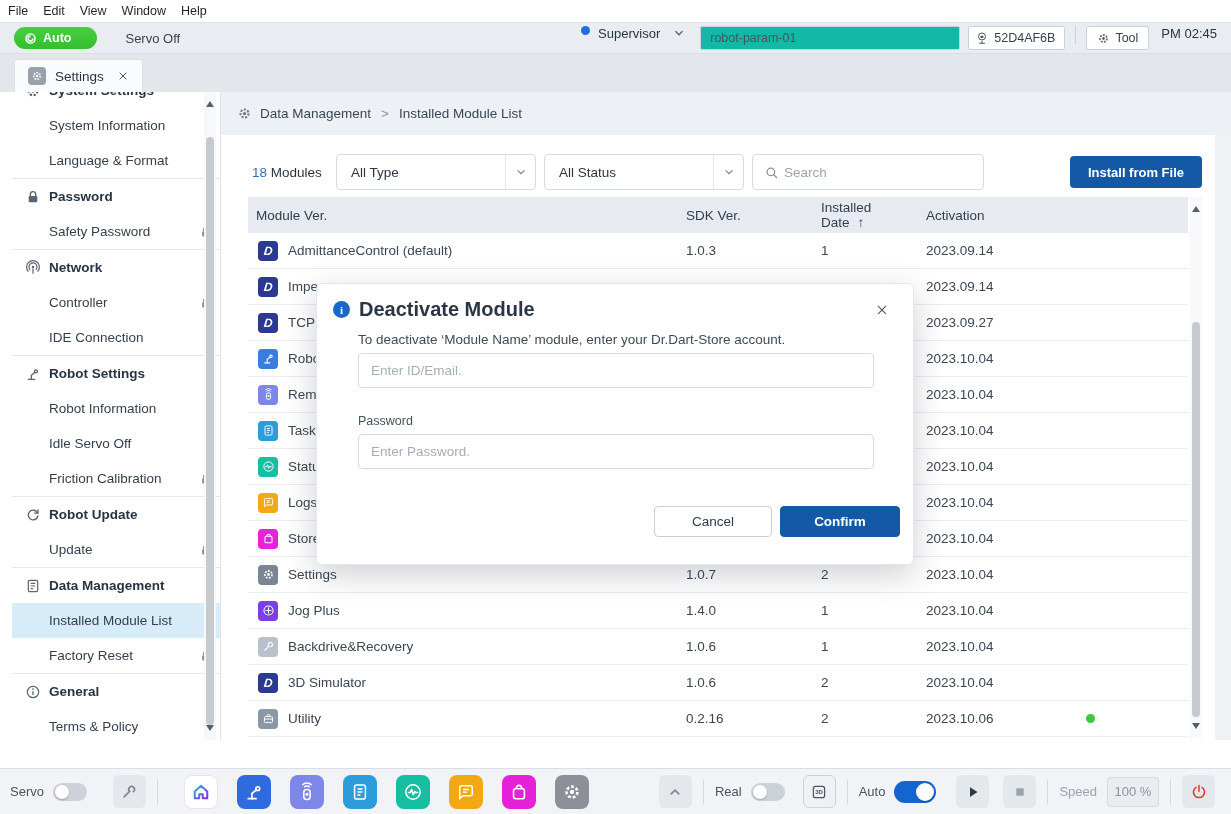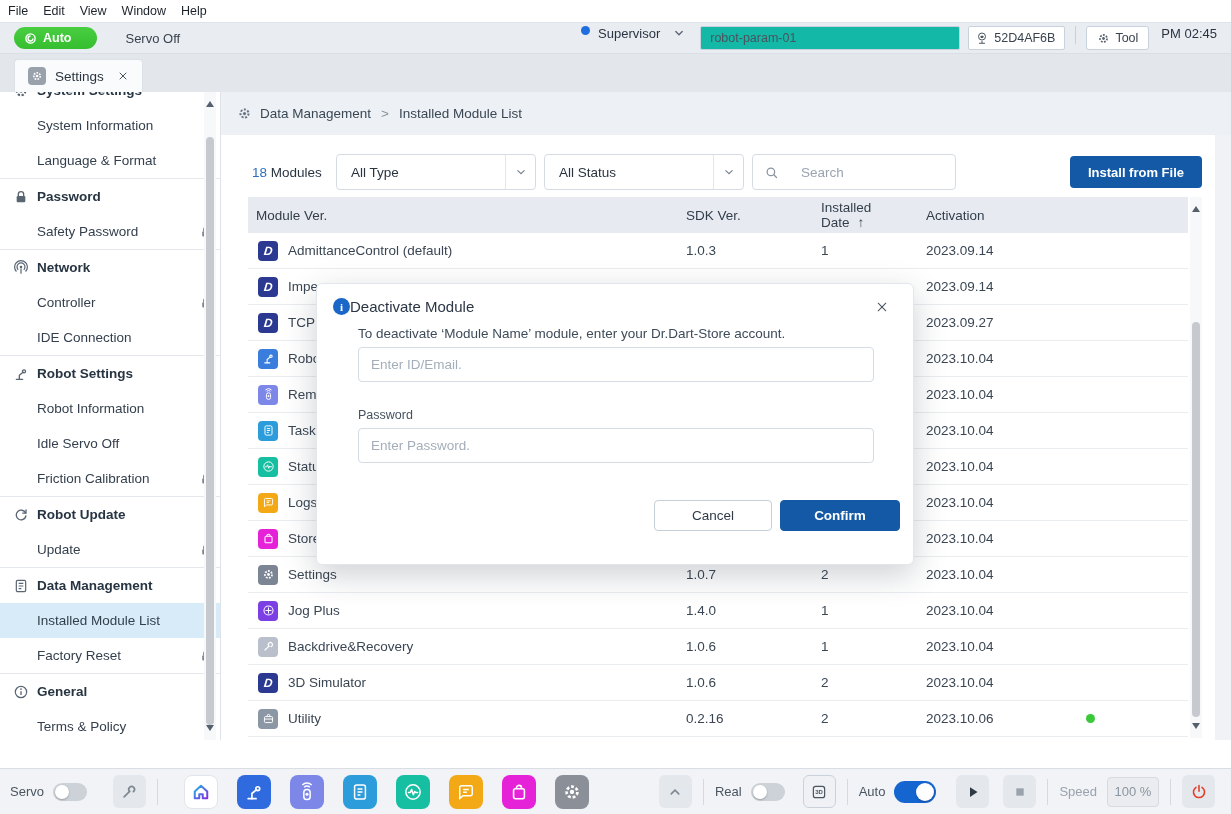--- a/index.html
+++ b/index.html
@@ -47,21 +47,21 @@
   .tabbar { height:38px; background:#E3E7EC; display:flex; align-items:flex-end; padding:0 0 0 14px; }
   .tab { height:33px; background:#FAFBFC; border:1px solid #DDE2E8; border-bottom:none; border-radius:4px 4px 0 0; display:flex; align-items:center; gap:9px; padding:0 13px; }
   .tabic { width:18px; height:18px; border-radius:4px; background:#99A1AB; color:#fff; display:flex; align-items:center; justify-content:center; }
   .tabic svg { width:12px; height:12px; }
   .tab > span.tlabel { font-size:13.5px; color:#2A3540; }
   .tabx { width:12px; height:12px; color:#4A5560; margin-left:4px; }
 
   
   .app { display:flex; height:648px; }
   .sidebar { position:relative; width:221px; background:#fff; border-right:1px solid #DFE3E9; overflow:hidden; }
-  .sidebar nav { width:227px; }
+  .sidebar nav { width:227px;padding-left:12px; }
   .section.bordered { border-top:1px solid #E4E8ED; }
   .srow { height:35px; display:flex; align-items:center; padding:0 14px 0 13px; cursor:default; }
   .srow .sic { width:16px; height:16px; color:#5A6572; margin-right:8px; flex:none; }
   .srow.header .slabel { font-weight:bold; color:#273442; font-size:13.5px; }
   .srow.item { padding-left:37px; }
   .srow.item .slabel { color:#333F4C; font-size:13.5px; }
   .srow.item.selected { background:#D8EBF9; }
   .lockic { width:14px; height:14px; color:#7E8793; margin-left:auto; }
   .clipwrap { height:16px; overflow:hidden; position:relative; }
   .clipwrap .srow { position:absolute; top:-19px; left:0; width:100%; }
@@ -82,21 +82,21 @@
   .rightstrip { position:absolute; top:0; right:0; width:16px; height:100%; background:#F0F2F5; }
 
   
   .filters { display:flex; align-items:center; margin:0 29px 0 31px; padding-top:19px; }
   .count { font-size:13.5px; color:#2A3540; width:84px; flex:none; }
   .count .bl { color:#2D6FC0; font-weight:normal;text-align:right; }
   .select { width:200px; height:36px; border:1px solid #D4DBE3; border-radius:4px; background:#fff; display:flex; align-items:center; margin-right:8px; }
   .select > span:first-child { flex:1; padding-left:14px; font-size:13.5px; color:#2A3540; }
   .select .chev { width:30px; height:100%; border-left:1px solid #E2E7EC; display:flex; align-items:center; justify-content:center; color:#7A8490; }
   .select .chev svg { width:14px; height:14px; }
-  .search { width:204px; height:36px; border:1px solid #D4DBE3; border-radius:4px; background:#fff; display:flex; align-items:center; padding-left:11px; gap:22px; }
+  .search { width:232px; height:36px; border:1px solid #D4DBE3; border-radius:4px; background:#fff; display:flex; align-items:center; padding-left:11px; gap:5px; }
   .search .sic { width:15px; height:15px; color:#8A94A0; flex:none; }
   .search input { border:none; outline:none; flex:1; min-width:0; font-size:13.5px; font-family:inherit; color:#2A3540; height:100%; background:transparent; }
   .search input::placeholder { color:#9AA4B0; }
   .install { margin-left:auto; height:32px; padding:0 18px; background:#1459A5; color:#fff; border:none; border-radius:4px; font-size:13px; font-weight:bold; font-family:inherit; cursor:default; }
 
   
   .tgrid { display:grid; grid-template-columns:430px 135px 105px 142px 90px 1fr; align-items:center; }
   .thead { margin:7px 0 0 27px; width:940px; height:36px; background:#E7EBF1; font-size:13.5px; color:#333E4A; }
   .thead .cell { padding-left:8px; }
   .thead .cell.name { padding-left:10px; }
@@ -111,21 +111,21 @@
   .dot { width:9px; height:9px; border-radius:50%; background:#3BC93B; display:inline-block; margin-left:18px; }
   .kebab { display:inline-flex; flex-direction:column; gap:2.5px; padding:4px 8px; margin-left:26px; }
 
   .tscroll { position:absolute; top:62px; right:29px; width:12px; height:541px; background:#F7F8F9; }
   .tscroll .thumb { position:absolute; left:2px; top:125px; width:8px; height:395px; background:#C6CACF; border-radius:4px; }
 
   
   .modal { position:absolute; left:316px; top:283px; width:598px; height:282px; background:#fff; border:1px solid #E3E7EC; border-radius:6px; box-shadow:0 10px 32px rgba(30,40,60,.22); padding:14px 42px 14px 41px; z-index:20; }
   .mhead { display:flex; align-items:center; margin-left:-25px; }
   .minfo { width:17px; height:17px; border-radius:50%; background:#1B66C9; color:#fff; font-size:11px; font-weight:bold; display:flex; align-items:center; justify-content:center; font-family:"Liberation Serif","DejaVu Serif",serif; }
-  .mtitle { font-size:15px; font-weight:normal; color:#2B3644; }
+  .mtitle { margin-left:9px; font-size:20px; font-weight:bold; color:#2B3644; }
   .mclose { margin-left:auto; margin-right:-18px; width:14px; height:14px; color:#4A5560; cursor:default; }
   .mmsg { margin-top:11px; font-size:13.5px; color:#3E4B59; }
   .mlabel { display:block; font-size:12.5px; color:#45525F; margin-top:14px; }
   .mlabel.second { margin-top:26px; }
   .minput { display:block; width:516px; height:35px; margin-top:6px; border:1px solid #D4DBE3; border-radius:4px; padding:0 12px; font-size:13.5px; font-family:inherit; color:#2A3540; outline:none; }
   .minput::placeholder { color:#A4AEB9; }
   .mbtns { display:flex; justify-content:flex-end; gap:8px; margin-top:37px; margin-right:-29px; }
   .btn { height:31px; border-radius:4px; font-size:13.5px; font-family:inherit; cursor:default; }
   .btn.cancel { width:118px; background:#fff; border:1px solid #C5CFDA; color:#2F3B49; }
   .btn.confirm { width:120px; background:#1459A5; border:1px solid #1459A5; color:#fff; font-weight:bold; }

